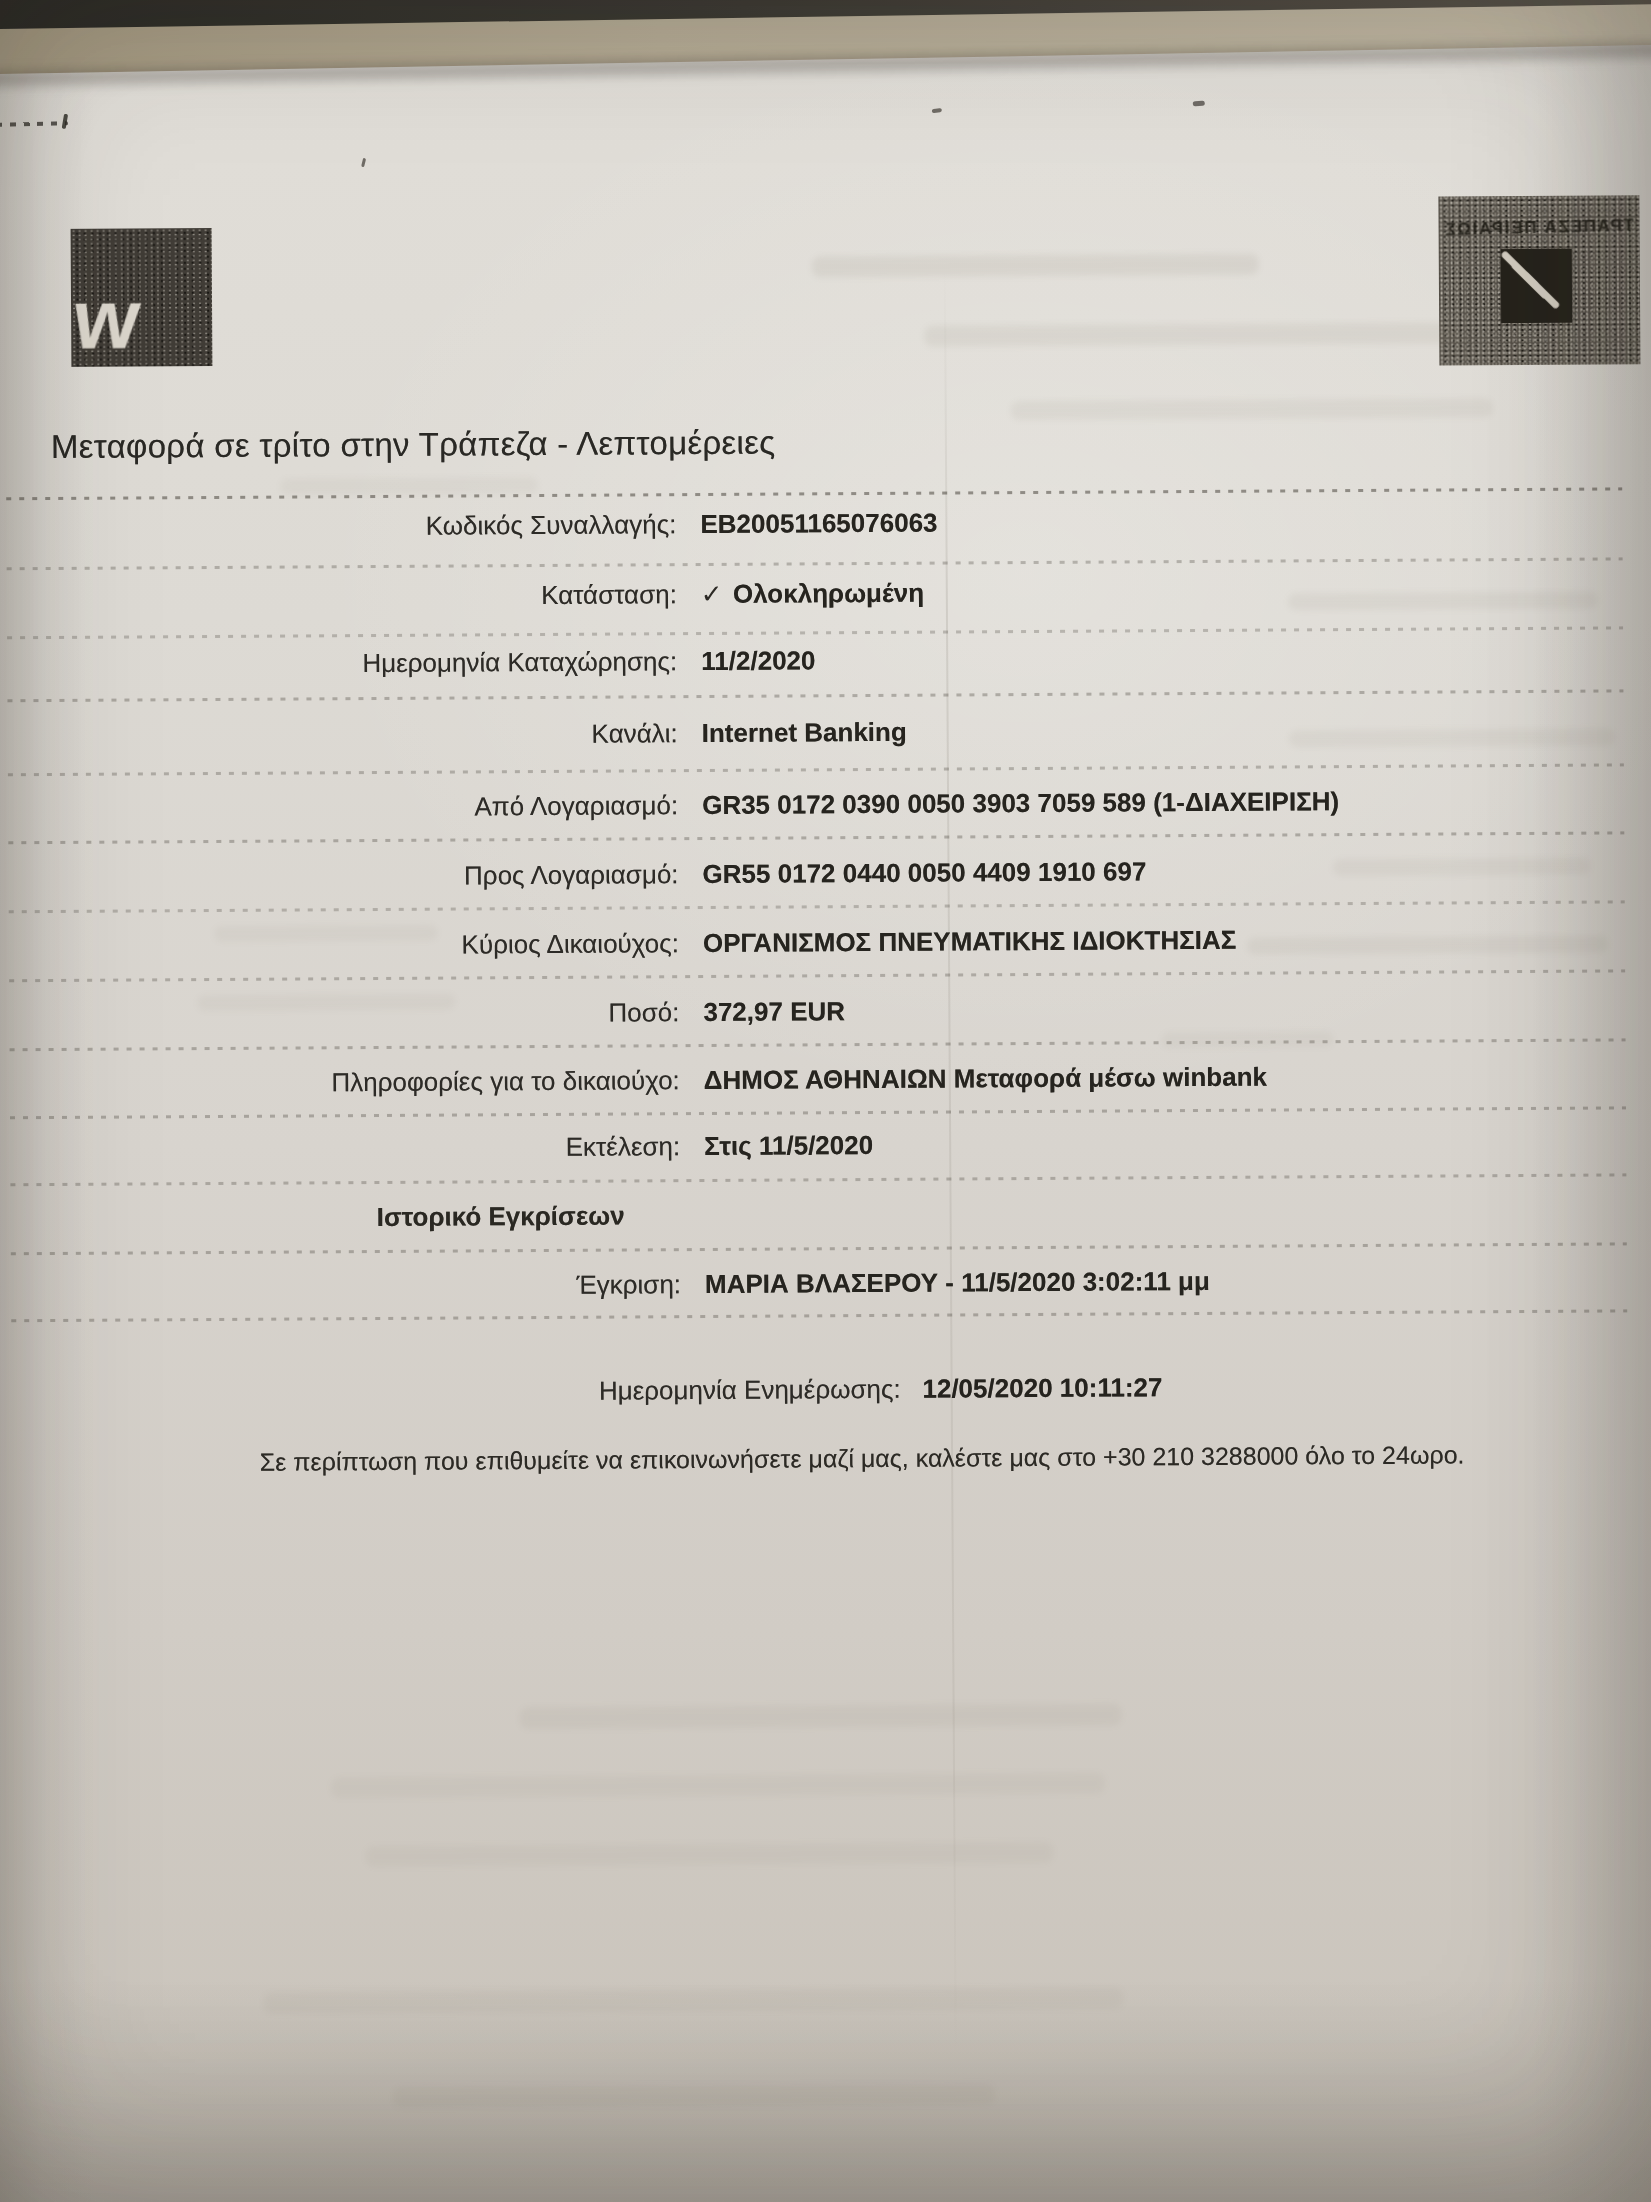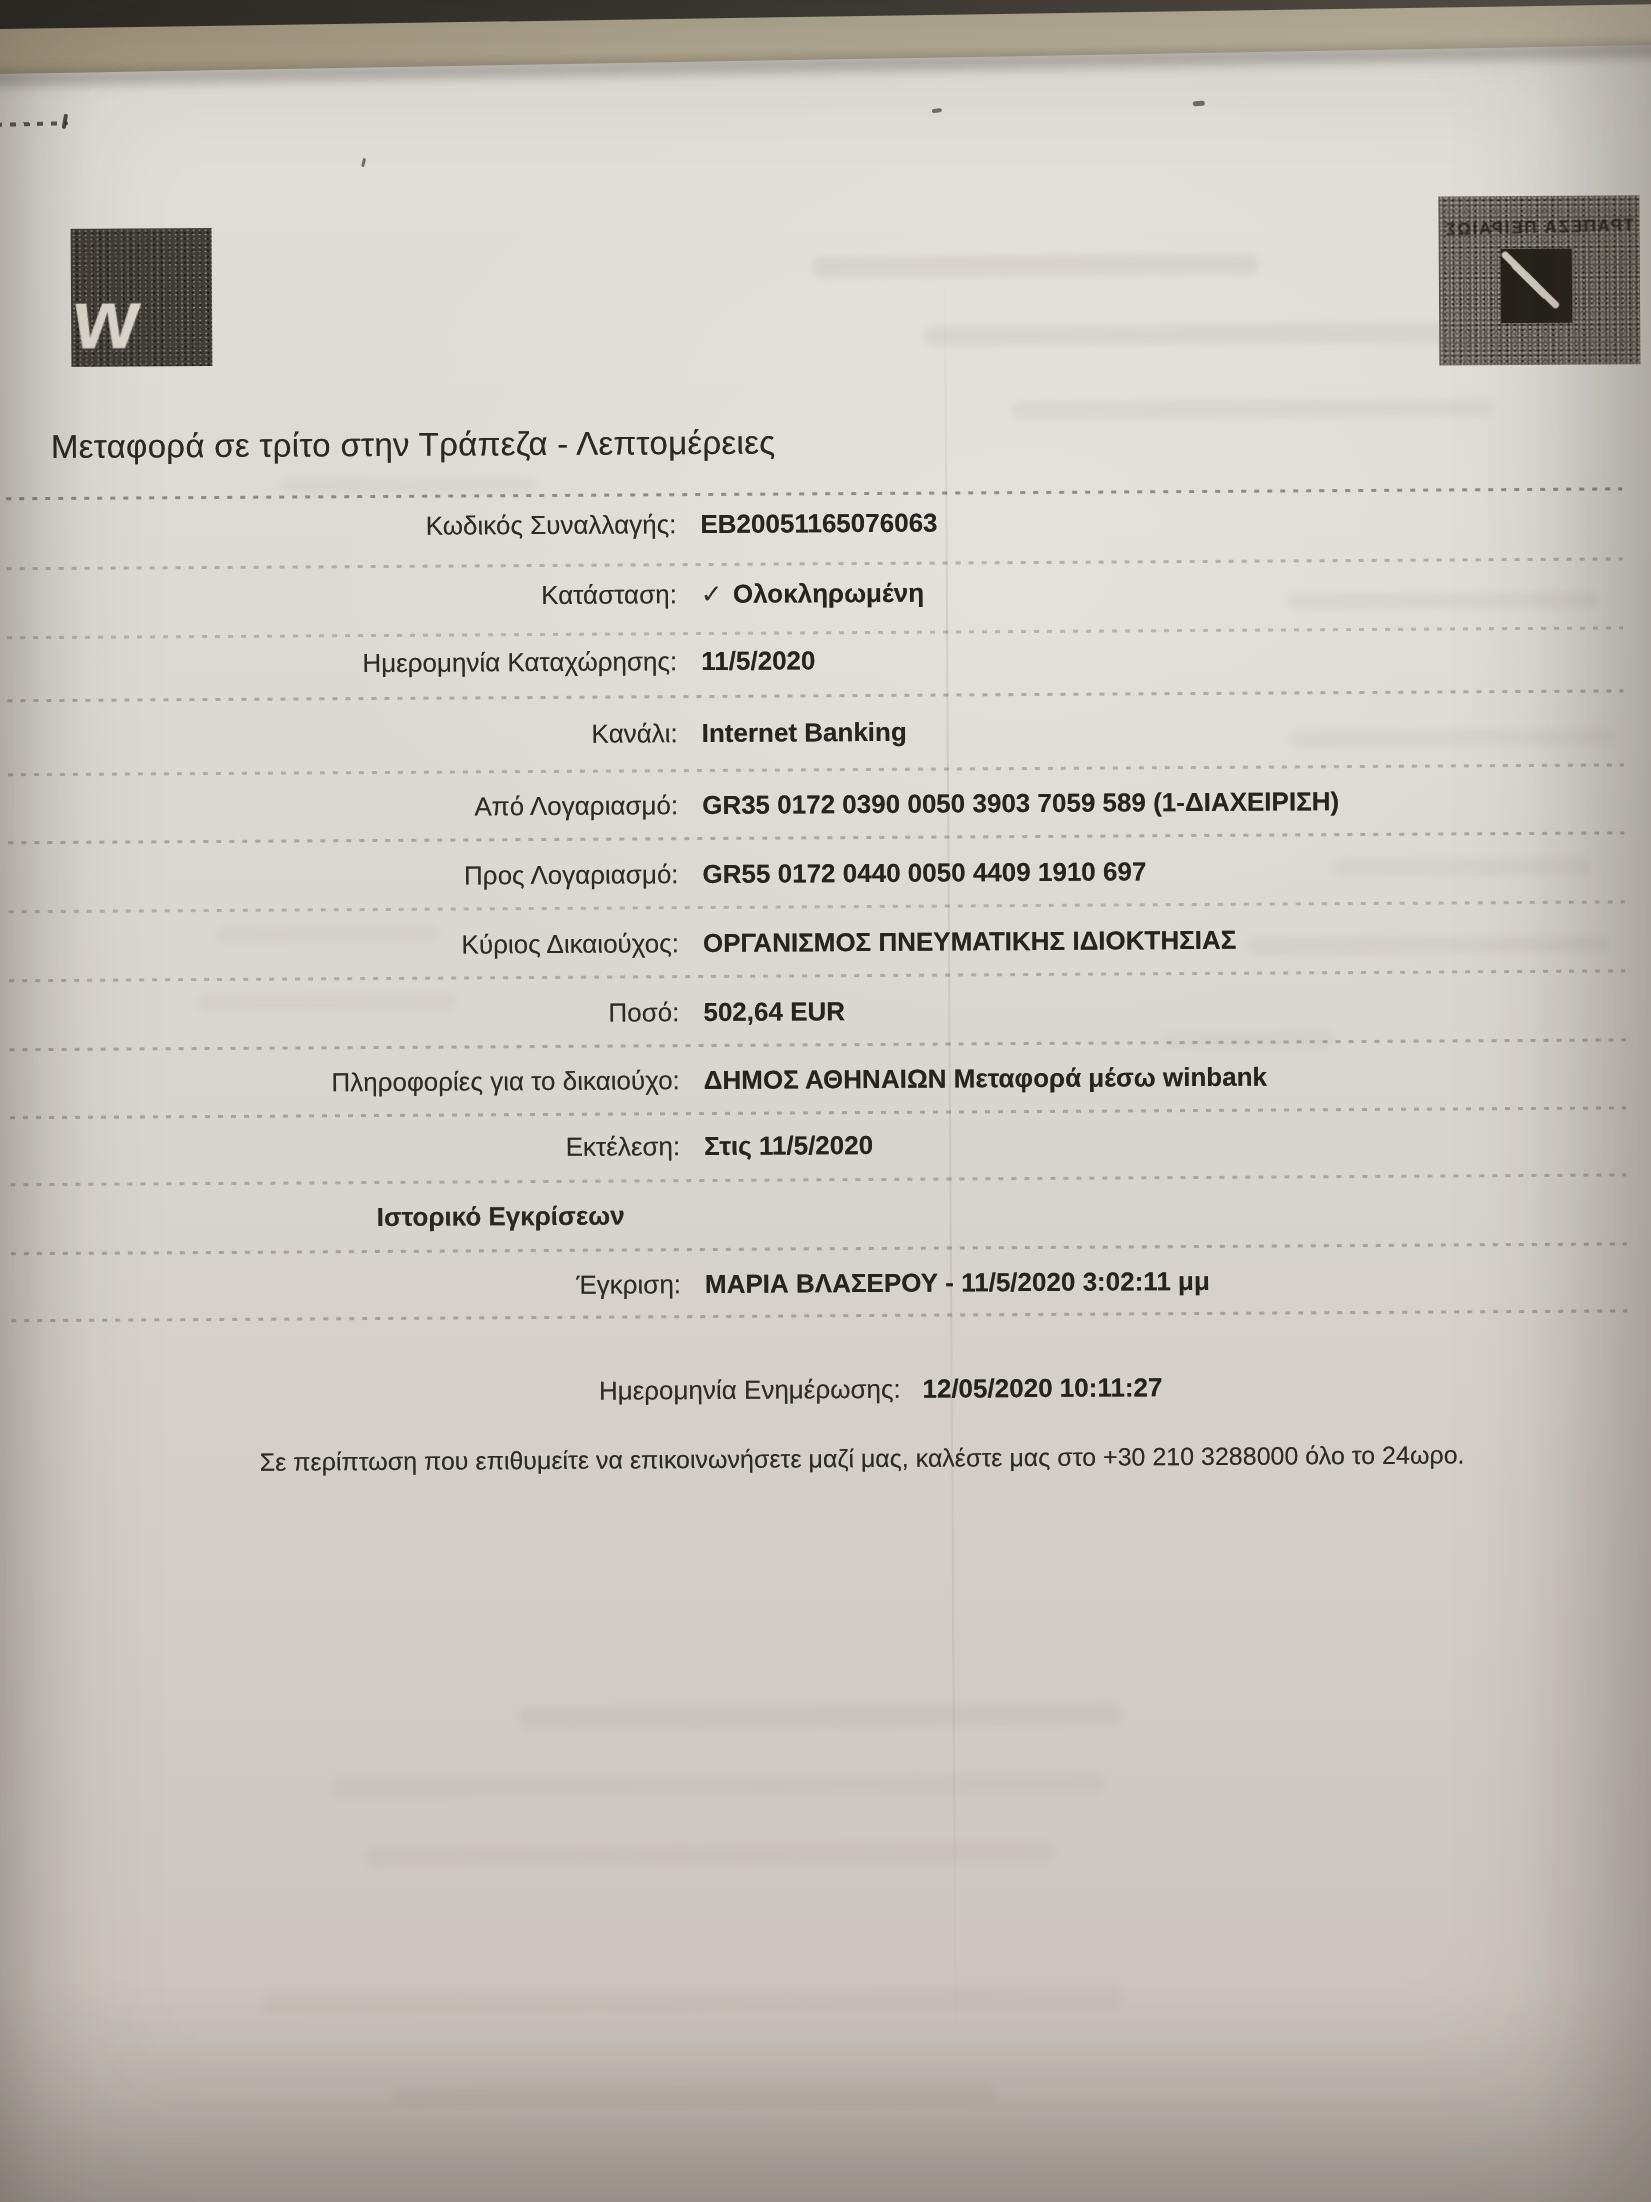--- a/index.html
+++ b/index.html
@@ -203,21 +203,21 @@
       <div class="lbl">Κατάσταση:</div>
       <div class="valwrap">
         <span class="check">✓</span>
         <div class="val">Ολοκληρωμένη</div>
       </div>
     </div>
 
     <div class="row" style="top:649px">
       <div class="lbl">Ημερομηνία Καταχώρησης:</div>
       <div class="valwrap">
-          <div class="val">11/5/2020</div>
+          <div class="val">11/2/2020</div>
         </div>
     </div>
 
     <div class="row" style="top:721px">
       <div class="lbl">Κανάλι:</div>
       <div class="valwrap">
           <div class="val">Internet Banking</div>
         </div>
     </div>
 
@@ -238,21 +238,21 @@
     <div class="row" style="top:931px">
       <div class="lbl">Κύριος Δικαιούχος:</div>
       <div class="valwrap">
           <div class="val">ΟΡΓΑΝΙΣΜΟΣ ΠΝΕΥΜΑΤΙΚΗΣ ΙΔΙΟΚΤΗΣΙΑΣ</div>
         </div>
     </div>
 
     <div class="row" style="top:1000px">
       <div class="lbl">Ποσό:</div>
       <div class="valwrap">
-          <div class="val vbold">502,64 EUR</div>
+          <div class="val vbold">372,97 EUR</div>
         </div>
     </div>
 
     <div class="row" style="top:1068px">
       <div class="lbl">Πληροφορίες για το δικαιούχο:</div>
       <div class="valwrap">
           <div class="val">ΔΗΜΟΣ ΑΘΗΝΑΙΩΝ Μεταφορά μέσω winbank</div>
         </div>
     </div>
 

